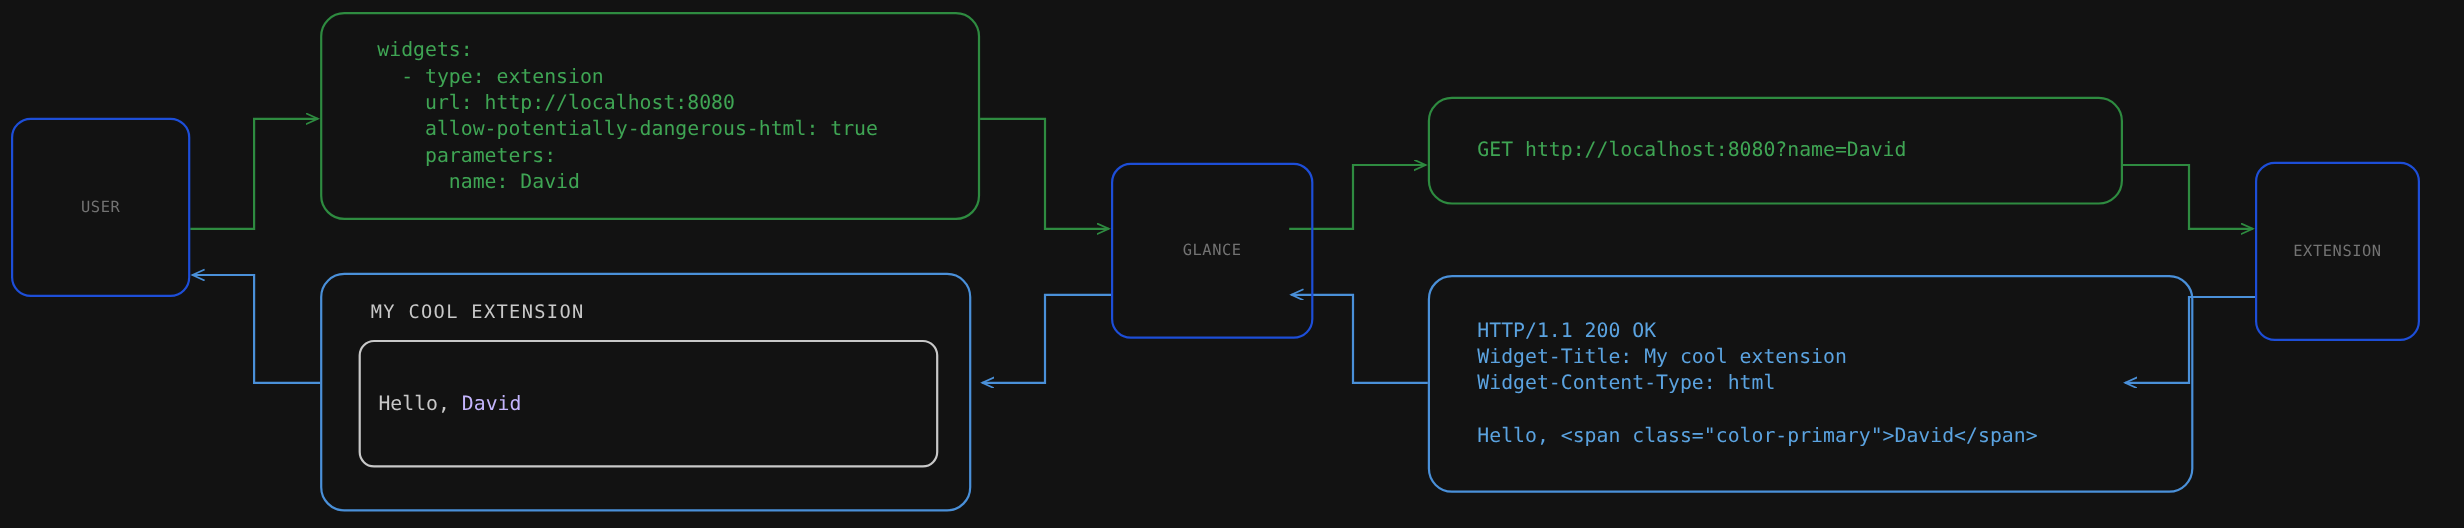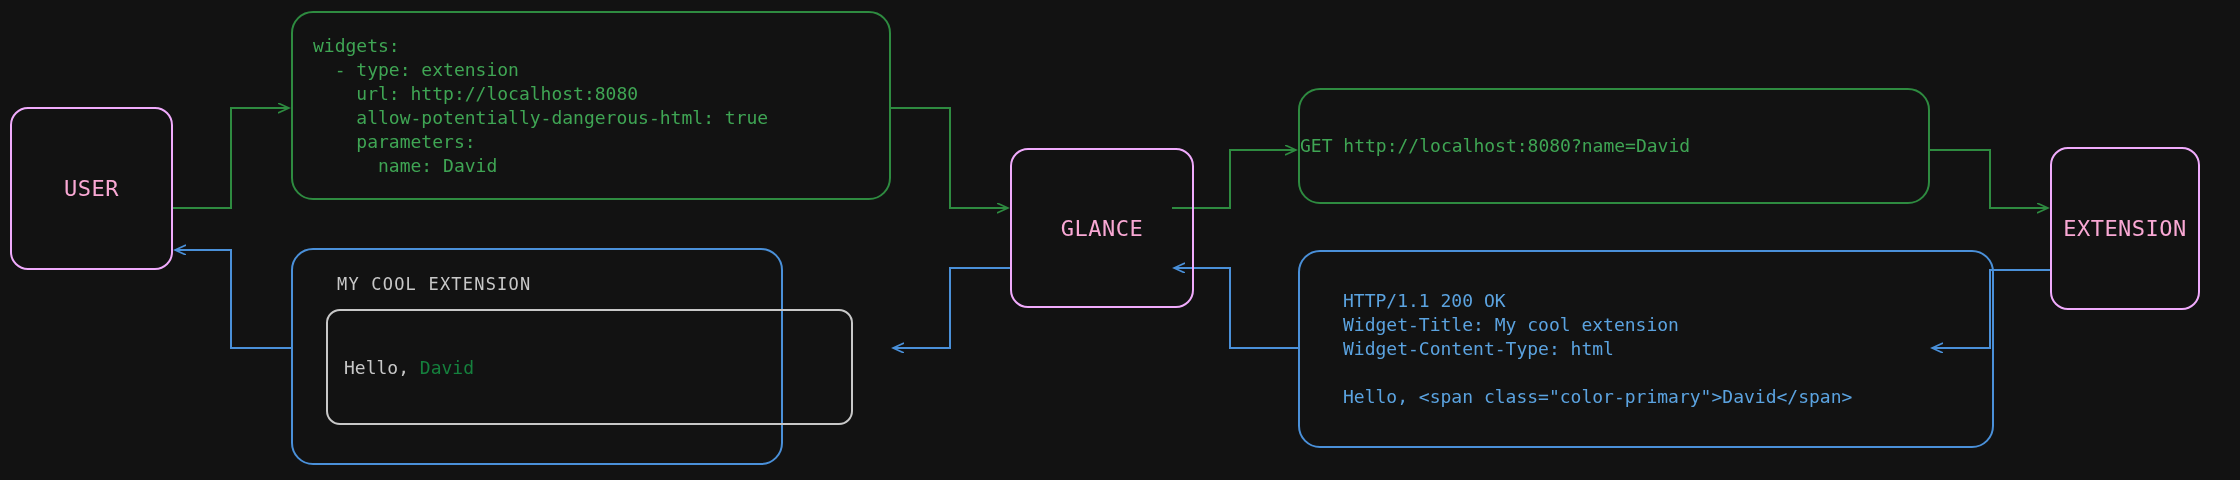--- a/index.html
+++ b/index.html
@@ -22,24 +22,24 @@
   }
   .node {
     position: absolute;
     box-sizing: border-box;
     border-radius: 18px;
     display: flex;
     align-items: center;
     justify-content: center;
   }
   .node-actor {
-    border: 2px solid #f0abfc;
-    color: #f9a8d4;
+    border: 2px solid #1d4ed8;
+    color: #737373;
     font-family: "DejaVu Sans Mono", monospace;
-    font-size: 22px;
+    font-size: 14px;
     letter-spacing: 0.5px;
   }
   .node-green {
     border: 2px solid #2e8b40;
     color: #3fa554;
     border-radius: 22px;
   }
   .node-blue {
     border: 2px solid #4a90d9;
     color: #5ba3e0;
@@ -54,28 +54,29 @@
   }
   
 
   #node-user   { left: 10px;  top: 107px;  width: 163px; height: 163px; }
   #node-glance { left: 1010px; top: 148px; width: 184px; height: 160px; }
   #node-extension { left: 2050px; top: 147px; width: 150px; height: 163px; }
 
   #box-yaml {
     left: 291px; top: 11px; width: 600px; height: 189px;
     justify-content: flex-start; align-items: center;
-    padding-left: 20px;
+    padding-left: 50px;
   }
   #box-get {
-    left: 1298px; top: 88px; width: 632px; height: 116px;
+    left: 1298px; top: 88px; width: 632px; height: 98px;
     justify-content: flex-start; align-items: center;
+    padding-left: 43px;
   }
   #box-widget {
-    left: 291px; top: 248px; width: 492px; height: 217px;
+    left: 291px; top: 248px; width: 592px; height: 217px;
     display: block; padding: 24px 0 12px 33px;
   }
   #box-response {
     left: 1298px; top: 250px; width: 696px; height: 198px;
     justify-content: flex-start; align-items: center;
     padding-left: 43px;
   }
 
   .widget-title {
     color: #c8c8c8;
@@ -92,21 +93,21 @@
     box-sizing: border-box;
     display: flex;
     align-items: center;
     padding-left: 16px;
   }
   .widget-card-text {
     color: #c8c8c8;
     font-family: "DejaVu Sans Mono", monospace;
     font-size: 18px;
   }
-  .accent-orange { color: #15803d; }
+  .accent-orange { color: #c4b5fd; }
 </style>
 </head>
 <body>
 
 <svg id="canvas" viewBox="0 0 2240 480">
   <defs>
     <marker id="arrow-green" markerWidth="14" markerHeight="14" refX="11" refY="5" orient="auto" markerUnits="userSpaceOnUse">
       <path d="M0,0 L11,5 L0,10" fill="none" stroke="#2e8b40" stroke-width="1.6"></path>
     </marker>
     <marker id="arrow-blue" markerWidth="14" markerHeight="14" refX="11" refY="5" orient="auto" markerUnits="userSpaceOnUse">

